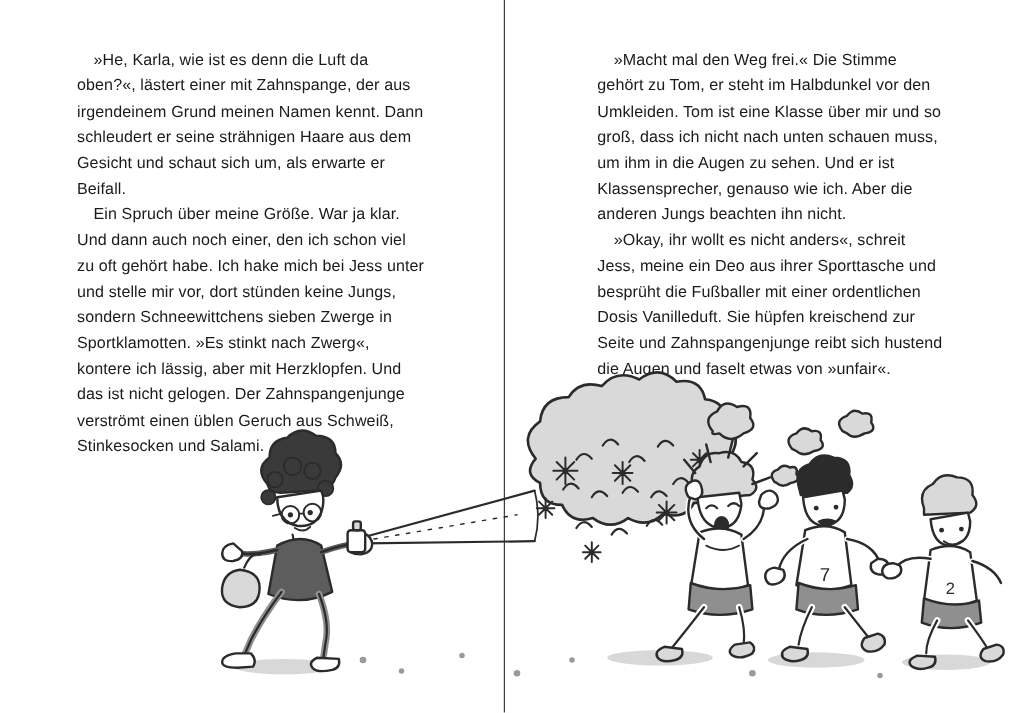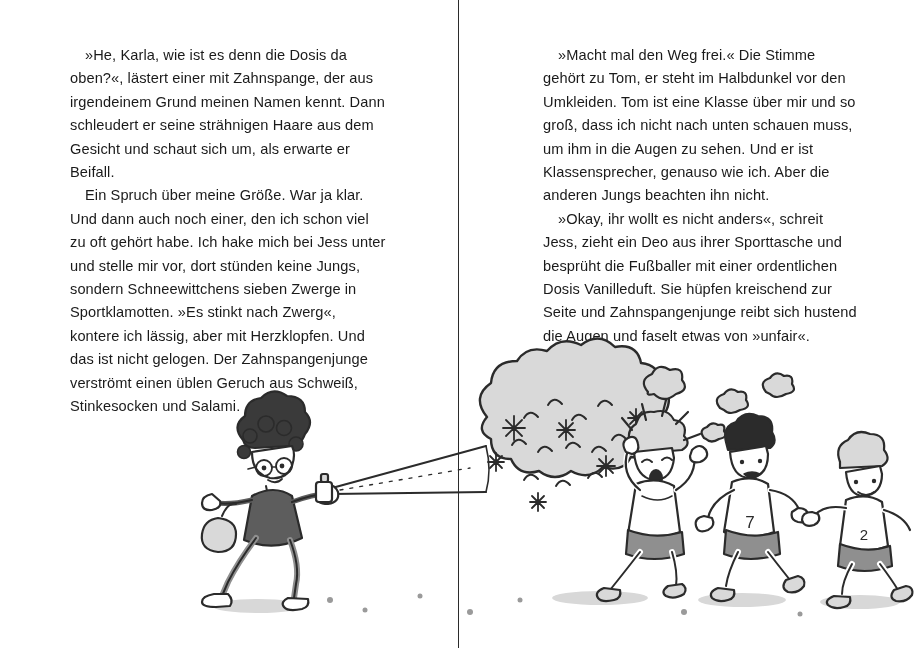--- a/index.html
+++ b/index.html
@@ -53,27 +53,27 @@
   }
 </style>
 </head>
 <body>
 
 <div class="page">
 
   <div class="gutter"></div>
 
   <div class="leaf leaf-left">
-    <p class="para indent">»He, Karla, wie ist es denn die Dosis da oben?«, lästert einer mit Zahnspange, der aus irgendeinem Grund meinen Namen kennt. Dann schleudert er seine strähnigen Haare aus dem Gesicht und schaut sich um, als erwarte er Beifall.</p>
+    <p class="para indent">»He, Karla, wie ist es denn die Luft da oben?«, lästert einer mit Zahnspange, der aus irgendeinem Grund meinen Namen kennt. Dann schleudert er seine strähnigen Haare aus dem Gesicht und schaut sich um, als erwarte er Beifall.</p>
     <p class="para indent">Ein Spruch über meine Größe. War ja klar. Und dann auch noch einer, den ich schon viel zu oft gehört habe. Ich hake mich bei Jess unter und stelle mir vor, dort stünden keine Jungs, sondern Schneewittchens sieben Zwerge in Sportklamotten. »Es stinkt nach Zwerg«, kontere ich lässig, aber mit Herzklopfen. Und das ist nicht gelogen. Der Zahnspangenjunge verströmt einen üblen Geruch aus Schweiß, Stinkesocken und Salami.</p>
   </div>
 
   <div class="leaf leaf-right">
     <p class="para indent">»Macht mal den Weg frei.« Die Stimme gehört zu Tom, er steht im Halbdunkel vor den Umkleiden. Tom ist eine Klasse über mir und so groß, dass ich nicht nach unten schauen muss, um ihm in die Augen zu sehen. Und er ist Klassensprecher, genauso wie ich. Aber die anderen Jungs beachten ihn nicht.</p>
-    <p class="para indent">»Okay, ihr wollt es nicht anders«, schreit Jess, zieht ein Deo aus ihrer Sporttasche und besprüht die Fußballer mit einer ordentlichen Dosis Vanilleduft. Sie hüpfen kreischend zur Seite und Zahnspangenjunge reibt sich hustend die Augen und faselt etwas von »unfair«.</p>
+    <p class="para indent">»Okay, ihr wollt es nicht anders«, schreit Jess, meine ein Deo aus ihrer Sporttasche und besprüht die Fußballer mit einer ordentlichen Dosis Vanilleduft. Sie hüpfen kreischend zur Seite und Zahnspangenjunge reibt sich hustend die Augen und faselt etwas von »unfair«.</p>
   </div>
 
   <svg class="art" viewBox="0 0 917 648">
     <g fill="none" stroke="#2b2b2b" stroke-width="2.2" stroke-linecap="round" stroke-linejoin="round">
 
       <ellipse cx="258" cy="606" rx="46" ry="7" fill="#d8d8d8" stroke="none"></ellipse>
       <ellipse cx="600" cy="598" rx="48" ry="7" fill="#d8d8d8" stroke="none"></ellipse>
       <ellipse cx="742" cy="600" rx="44" ry="7" fill="#d8d8d8" stroke="none"></ellipse>
       <ellipse cx="860" cy="602" rx="40" ry="7" fill="#d8d8d8" stroke="none"></ellipse>
       <circle cx="330" cy="600" r="3" fill="#9a9a9a" stroke="none"></circle>

